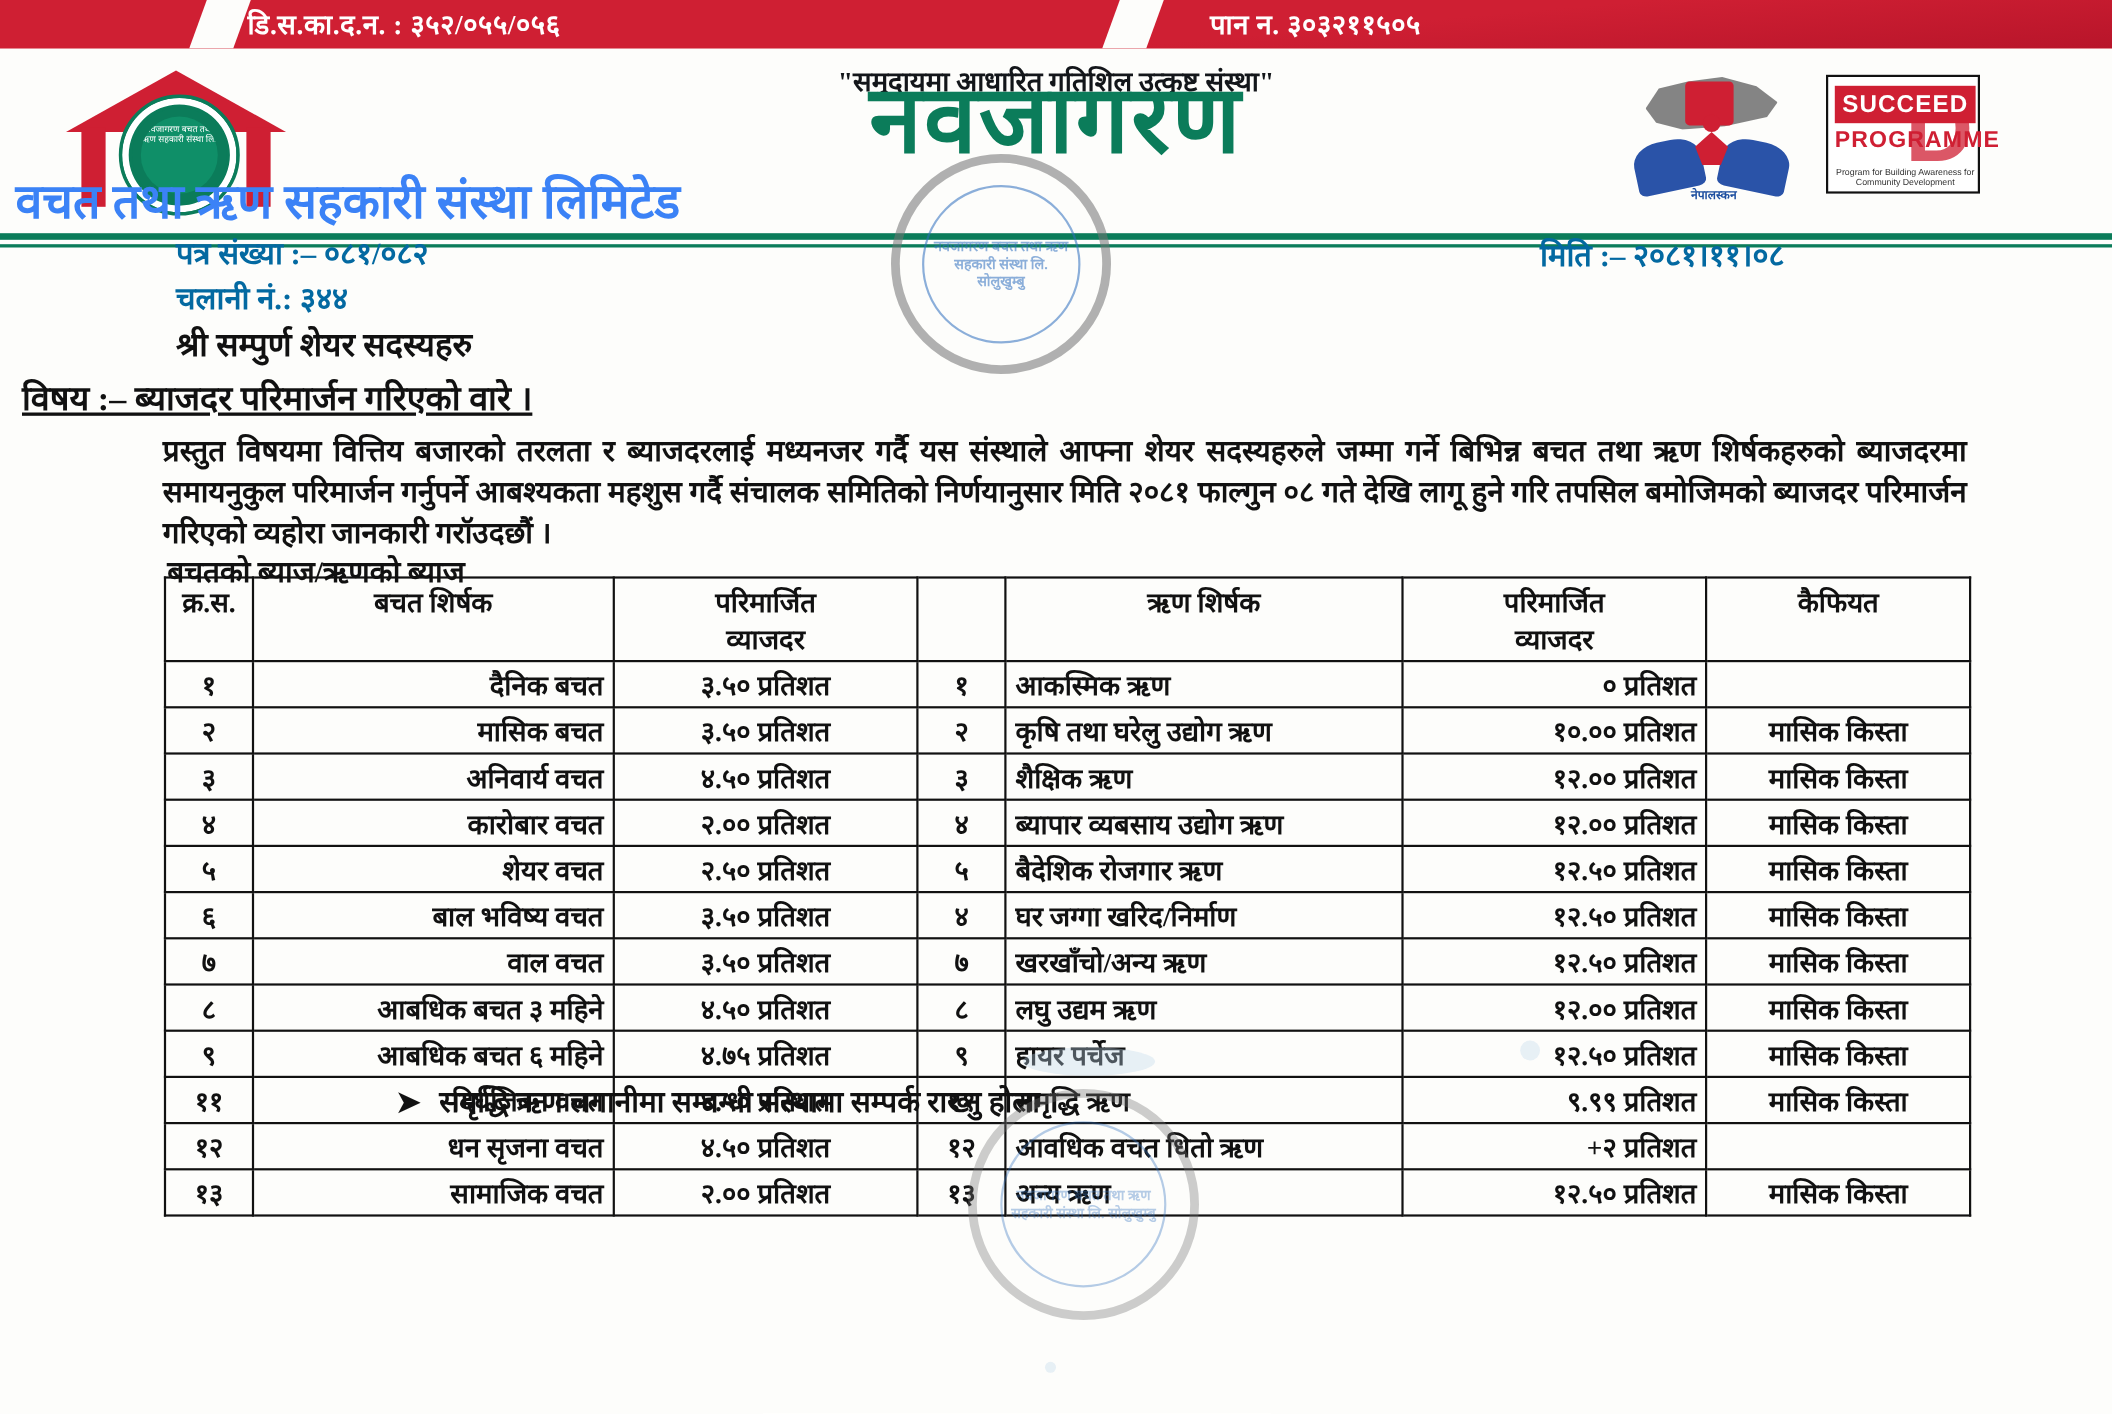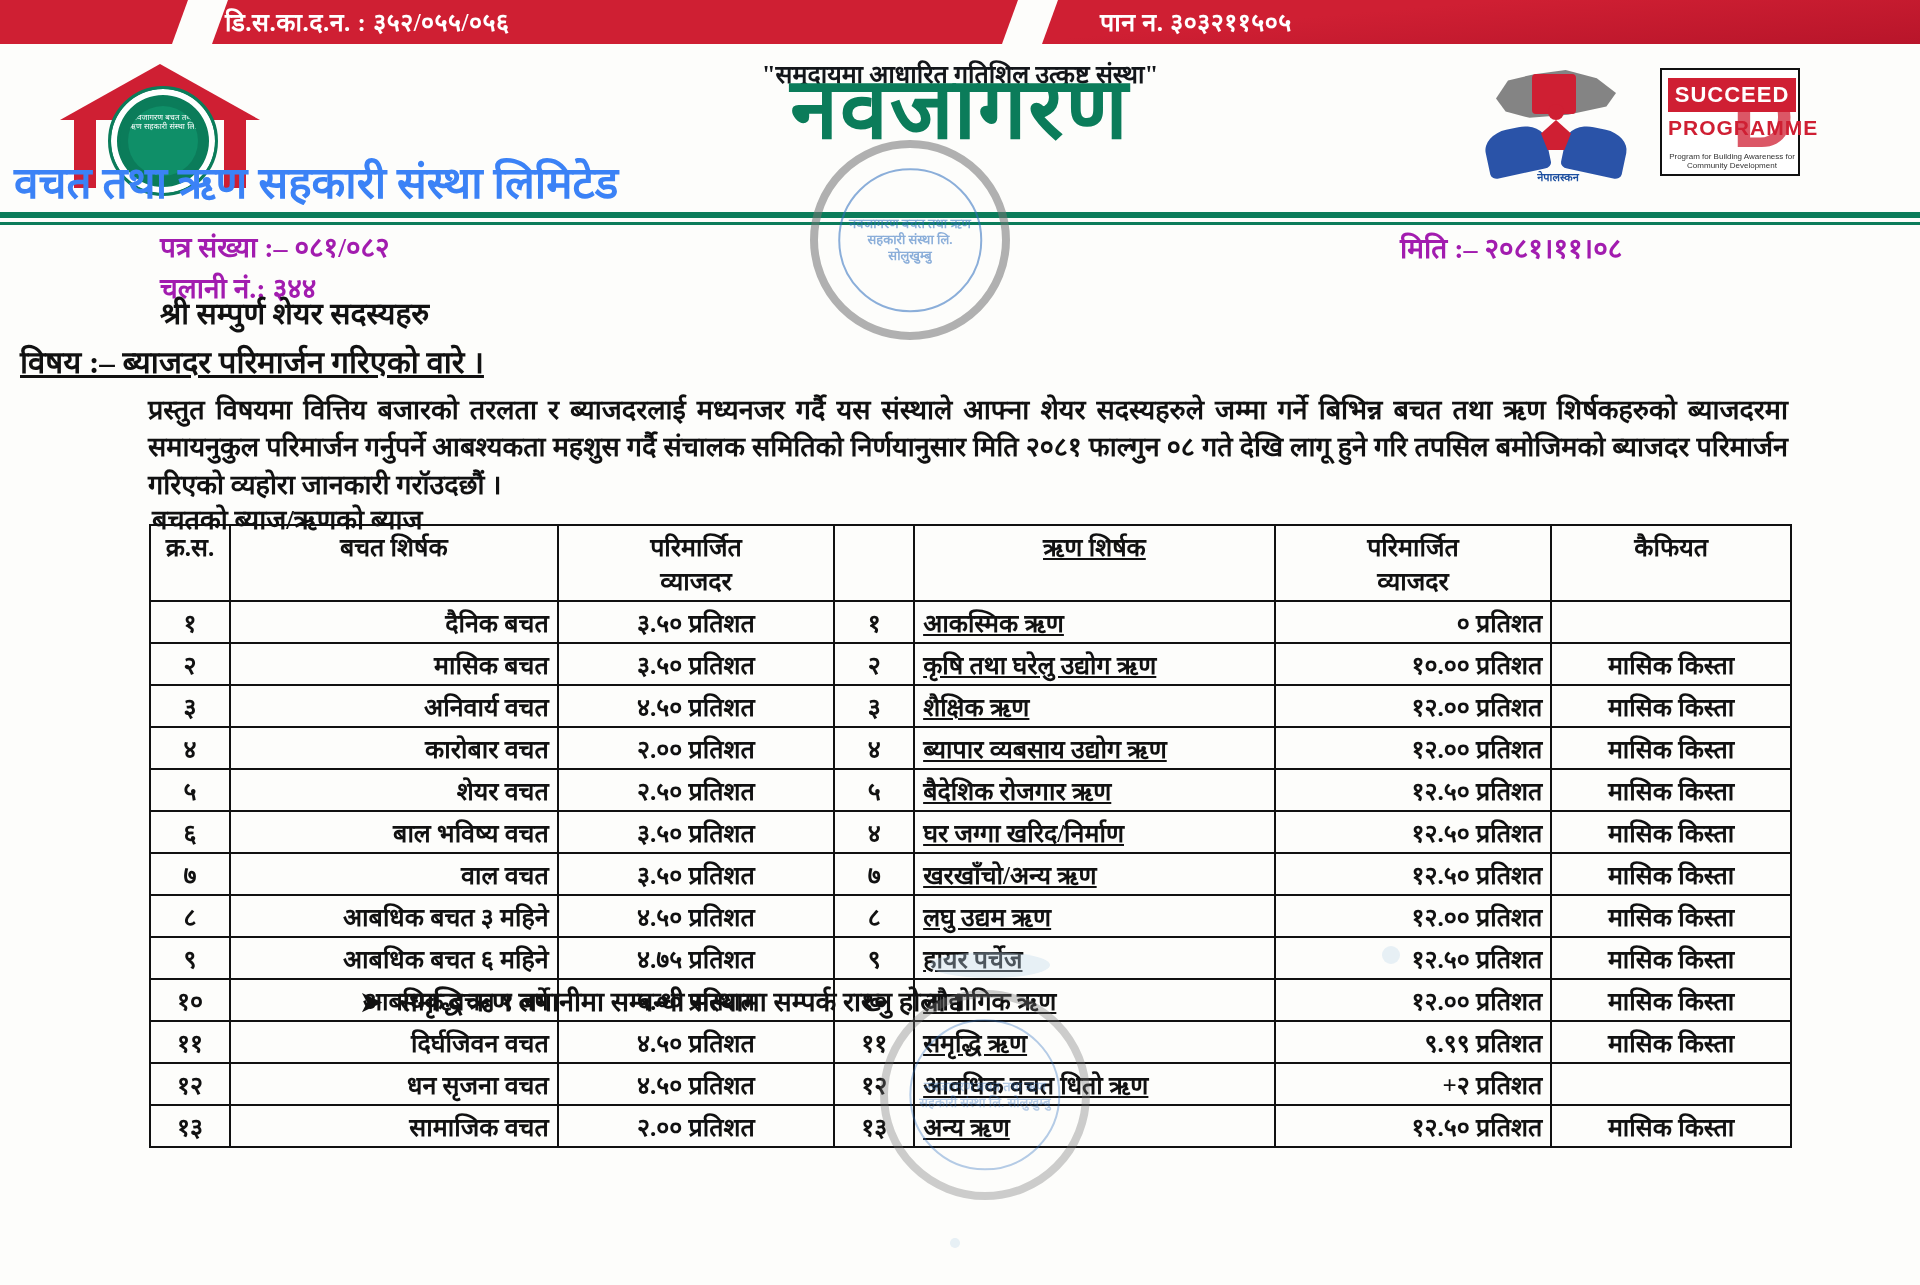--- a/index.html
+++ b/index.html
@@ -272,27 +272,27 @@
     left: 0;
     width: 1920px;
     background: #0b7c5a;
   }
   .rule-1 { top: 212px; height: 6px; }
   .rule-2 { top: 222px; height: 3px; }
 
   
   .meta {
     position: absolute;
-    top: 228px; left: 0;
+    top: 212px; left: 0;
     width: 1920px;
     height: 70px;
     font-family: "Liberation Serif", serif;
     font-size: 28px;
     font-weight: bold;
-    color: #a21caf;
+    color: #0369a1;
   }
   .meta-left { position: absolute; left: 160px; top: 0; line-height: 1.45; }
   .meta-right { position: absolute; left: 1400px; top: 0; }
 
   .addressee {
     position: absolute;
     top: 292px; left: 160px;
     font-family: "Liberation Serif", serif;
     font-size: 30px;
     font-weight: bold;
@@ -344,21 +344,21 @@
   }
   .rate-table thead td {
     vertical-align: top;
     text-align: center;
     height: 66px;
   }
   .c-sn { width: 78px; text-align: center; }
   .c-title { width: 320px; text-align: right; padding-left: 16px; }
   .c-rate { width: 270px; text-align: center; }
   .c-sn2 { width: 78px; text-align: center; }
-  .c-title2 { width: 352px; text-align: left; padding-left: 16px; text-decoration: underline; }
+  .c-title2 { width: 352px; text-align: left; padding-left: 16px; }
   .c-rate2 { width: 270px; text-align: right; }
   .c-remark { width: 234px; text-align: center; }
   .hdr-two {
     display: block;
     text-align: center;
   }
 
   
   .bullet-note {
     position: absolute;
@@ -591,29 +591,20 @@
         <tr>
           <td class="c-sn">९</td>
           <td class="c-title">आबधिक बचत ६ महिने</td>
           <td class="c-rate">४.७५ प्रतिशत</td>
           <td class="c-sn2">९</td>
           <td class="c-title2">हायर पर्चेज</td>
           <td class="c-rate2">१२.५० प्रतिशत</td>
           <td class="c-remark">मासिक किस्ता</td>
         </tr>
         <tr>
-          <td class="c-sn">१०</td>
-          <td class="c-title">आबधिक बचत १ बर्षे</td>
-          <td class="c-rate">५.०० प्रतिशत</td>
-          <td class="c-sn2">१०</td>
-          <td class="c-title2">औद्योगिक ऋण</td>
-          <td class="c-rate2">१२.०० प्रतिशत</td>
-          <td class="c-remark">मासिक किस्ता</td>
-        </tr>
-        <tr>
           <td class="c-sn">११</td>
           <td class="c-title">दिर्घजिवन वचत</td>
           <td class="c-rate">४.५० प्रतिशत</td>
           <td class="c-sn2">११</td>
           <td class="c-title2">समृद्धि ऋण</td>
           <td class="c-rate2">९.९९ प्रतिशत</td>
           <td class="c-remark">मासिक किस्ता</td>
         </tr>
         <tr>
           <td class="c-sn">१२</td>

